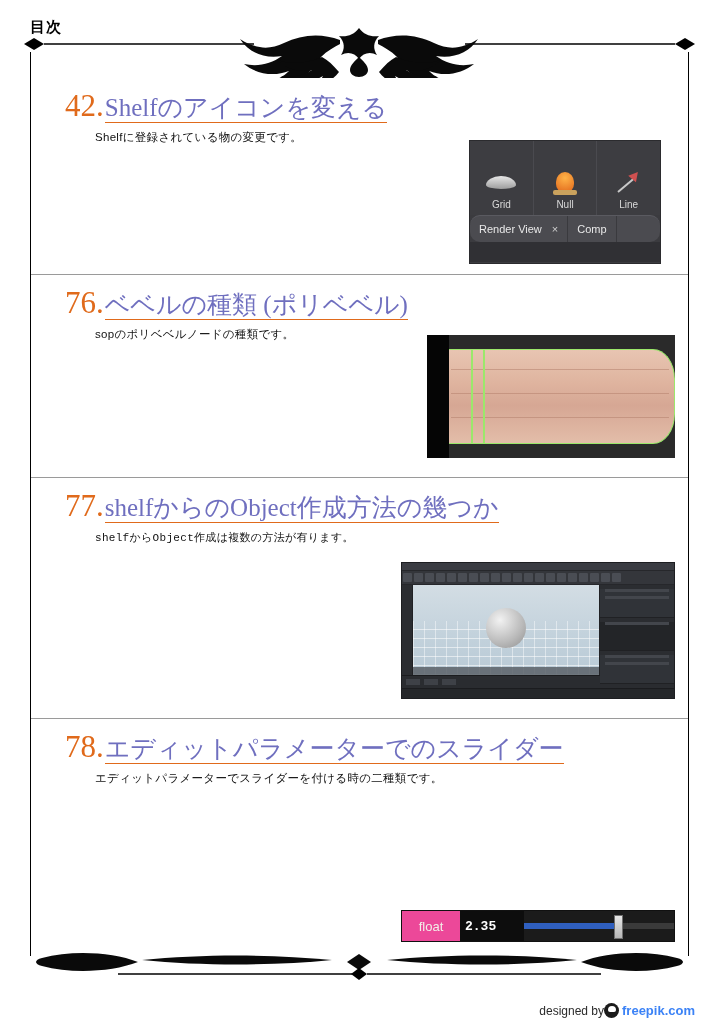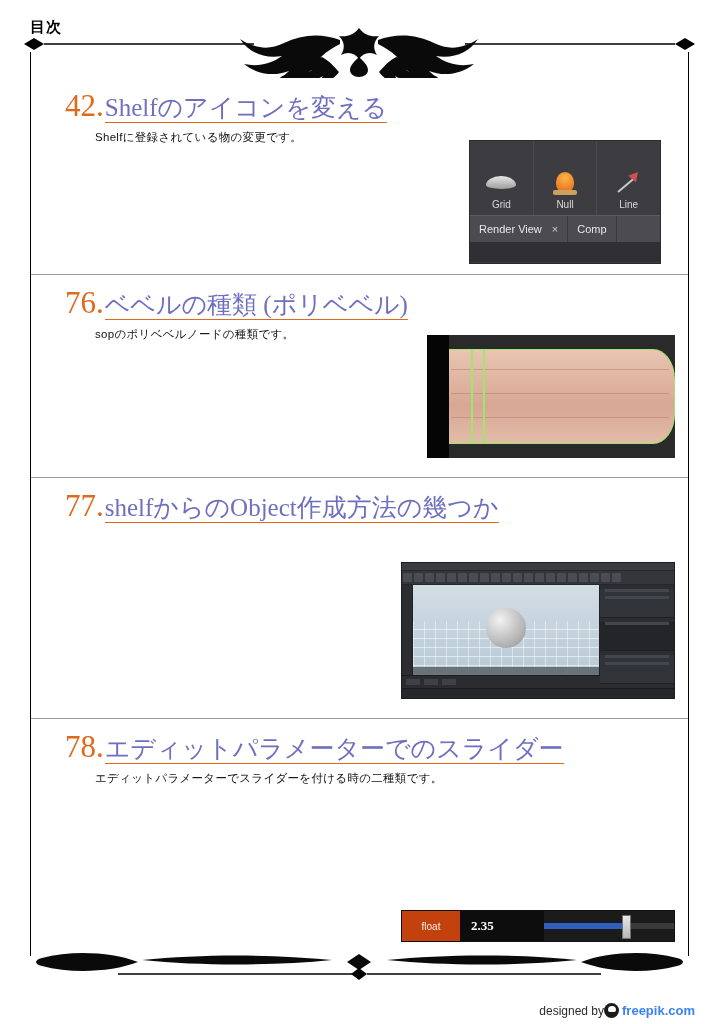--- a/index.html
+++ b/index.html
@@ -168,20 +168,21 @@
   .ico-line:after {
     content:""; position:absolute; right:2px; top:2px; width:0; height:0;
     border-left:5px solid transparent; border-right:5px solid transparent;
     border-bottom:9px solid #d05050; transform: rotate(40deg);
   }
   .shelf-tabs {
     height: 26px;
     display: flex;
     background: #4b4b50;
     border-top: 1px solid #5a5a60;
+    border-radius: 10px;
   }
   .shelf-tab {
     display: flex; align-items: center;
     padding: 0 9px; height: 100%;
     font-size: 11px; color: #e8e8e8;
     border-right: 1px solid #3a3a3e;
   }
   .shelf-tab .x { margin-left: 10px; color: #cfcfcf; font-size: 11px; }
   .shelf-bottom {
     height: 20px;
@@ -262,35 +263,35 @@
     width: 272px;
     height: 30px;
     background: #1b1b1b;
     display: flex;
     align-items: center;
     border: 1px solid #111;
   }
   .sl-label {
     width: 58px;
     height: 100%;
-    background: #c2410c;
+    background: #ec4899;
     color: #f2efe8;
-    font-size: 10px;
+    font-size: 13px;
     display: flex; align-items: center; justify-content: center;
     font-family: "Liberation Sans", sans-serif;
   }
   .sl-value {
-    width: 84px;
+    width: 64px;
     height: 100%;
     background: #0d0d0d;
     color: #ffffff;
     font-size: 13px;
     font-weight: bold;
-    display: flex; align-items: center; padding-left: 11px;
-    font-family: Liberation Serif, serif;
+    display: flex; align-items: center; padding-left: 5px;
+    font-family: Liberation Mono, monospace;
     box-sizing: border-box;
   }
   .sl-track {
     flex: 1;
     height: 100%;
     position: relative;
     background: #1b1b1b;
   }
   .sl-fill {
     position: absolute; left: 0; top: 50%; margin-top:-3px; height: 6px;
@@ -410,20 +411,21 @@
       <div class="bevel-edge" style="left:44px"></div>
       <div class="bevel-edge" style="left:56px"></div>
     </div>
   </div>
 
   <div class="entry" style="height:241px">
     <div class="entry-title-row">
       <span class="entry-num"><span>77</span><span class="dot">.</span></span>
       <span class="entry-title">shelfからのObject作成方法の幾つか</span>
     </div>
+    <div class="entry-desc mono">shelfからObject作成は複数の方法が有ります。</div>
 
     <div class="thumb houdini-thumb">
       <div class="h-menubar"></div>
       <div class="h-toolbar">
         <i></i>
           <i></i>
           <i></i>
           <i></i>
           <i></i>
           <i></i>

